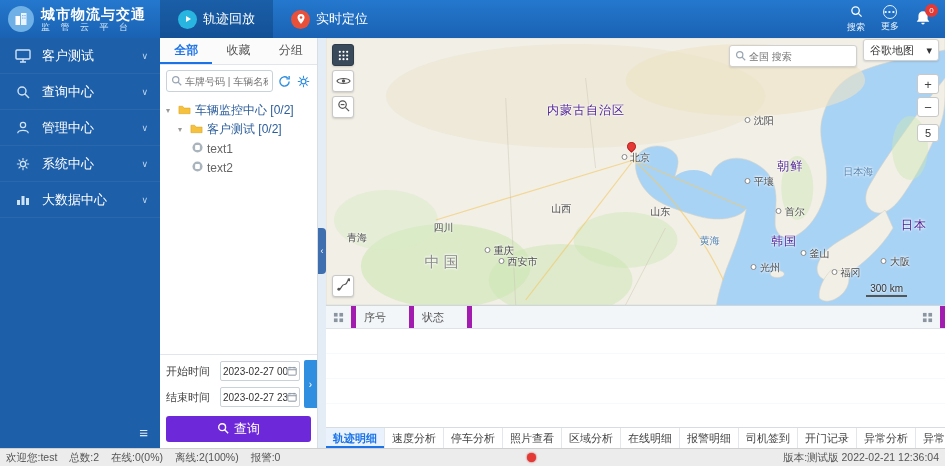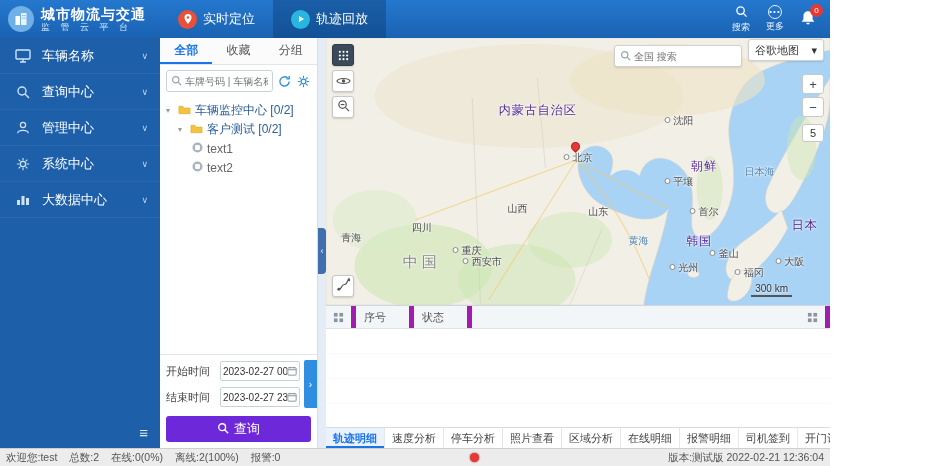--- a/index.html
+++ b/index.html
@@ -1,18 +1,18 @@
 <!DOCTYPE html>
 <html><head>
 <meta charset="utf-8">
 <style>
   * { margin:0; padding:0; box-sizing:border-box; }
   html,body { width:945px; height:466px; overflow:hidden; }
   body { font-family:"Liberation Sans","DejaVu Sans",sans-serif; background:#fff; }
-  .app { width:830px; height:466px; display:flex; flex-direction:column; }
+  .app { width:945px; height:466px; display:flex; flex-direction:column; }
 
   
   .header { flex:0 0 38px; background:linear-gradient(180deg,#2478ce,#1a62b3); display:flex; align-items:center; color:#fff; }
   .logo { display:flex; align-items:center; gap:7px; padding:0 14px 0 8px; }
   .logo-icon { width:26px; height:26px; border-radius:50%; background:#6fb0e6; display:flex; align-items:center; justify-content:center; flex:0 0 26px; }
   .logo-text .t1 { font-size:14px; font-weight:bold; letter-spacing:1px; line-height:16px; }
   .logo-text .t2 { font-size:9px; letter-spacing:4px; line-height:10px; color:#cfe4f7; }
   .nav { display:flex; height:100%; }
   .nav-item { display:flex; align-items:center; gap:6px; padding:0 18px; font-size:13px; cursor:pointer; }
   .nav-item.active { background:rgba(8,48,96,.35); }
@@ -125,36 +125,36 @@
             <rect x="8.2" y="5.5" width="1.2" height="1.2" fill="#6fb0e6"></rect>
             <rect x="10.4" y="5.5" width="1.2" height="1.2" fill="#6fb0e6"></rect>
           </svg>
       </span>
       <span class="logo-text">
         <div class="t1">城市物流与交通</div>
         <div class="t2">监 管 云 平 台</div>
       </span>
     </div>
     <div class="nav">
+      <div class="nav-item active">
+        <span class="nav-dot cyan">
+          <svg width="10" height="10" viewBox="0 0 10 10">
+              <path d="M3 2l5 3-5 3z" fill="#fff"></path>
+            </svg>
+        </span>
+        <span>轨迹回放</span>
+      </div>
       <div class="nav-item">
         <span class="nav-dot red">
           <svg width="10" height="12" viewBox="0 0 10 12">
               <path d="M5 1a3.5 3.5 0 0 1 3.5 3.5C8.5 7 5 11 5 11S1.5 7 1.5 4.5A3.5 3.5 0 0 1 5 1z" fill="#fff"></path>
               <circle cx="5" cy="4.5" r="1.3" fill="#e8503a"></circle>
             </svg>
         </span>
         <span>实时定位</span>
-      </div>
-      <div class="nav-item active">
-        <span class="nav-dot cyan">
-          <svg width="10" height="10" viewBox="0 0 10 10">
-              <path d="M3 2l5 3-5 3z" fill="#fff"></path>
-            </svg>
-        </span>
-        <span>轨迹回放</span>
       </div>
     </div>
     <div class="header-right">
       <div class="h-tool">
         <span>
           <svg width="13" height="13" viewBox="0 0 14 14">
               <circle cx="6" cy="6" r="4" fill="none" stroke="#fff" stroke-width="1.4"></circle>
               <line x1="9" y1="9" x2="12.5" y2="12.5" stroke="#fff" stroke-width="1.4"></line>
             </svg>
         </span>
@@ -179,21 +179,21 @@
   <div class="body">
 
     <div class="sidebar">
       <div class="side-item">
         <span class="sicon">
           <svg width="16" height="14" viewBox="0 0 16 14">
               <rect x="1" y="1" width="14" height="9" rx="1" fill="none" stroke="#cfe3f7" stroke-width="1.4"></rect>
               <path d="M5 13h6M8 10v3" stroke="#cfe3f7" stroke-width="1.4"></path>
             </svg>
         </span>
-        <span>车辆名称</span>
+        <span>客户测试</span>
         <span class="chev">∨</span>
       </div>
       <div class="side-item">
         <span class="sicon">
           <svg width="14" height="14" viewBox="0 0 14 14">
               <circle cx="6" cy="6" r="4" fill="none" stroke="#cfe3f7" stroke-width="1.4"></circle>
               <line x1="9" y1="9" x2="13" y2="13" stroke="#cfe3f7" stroke-width="1.4"></line>
             </svg>
         </span>
         <span>查询中心</span>

